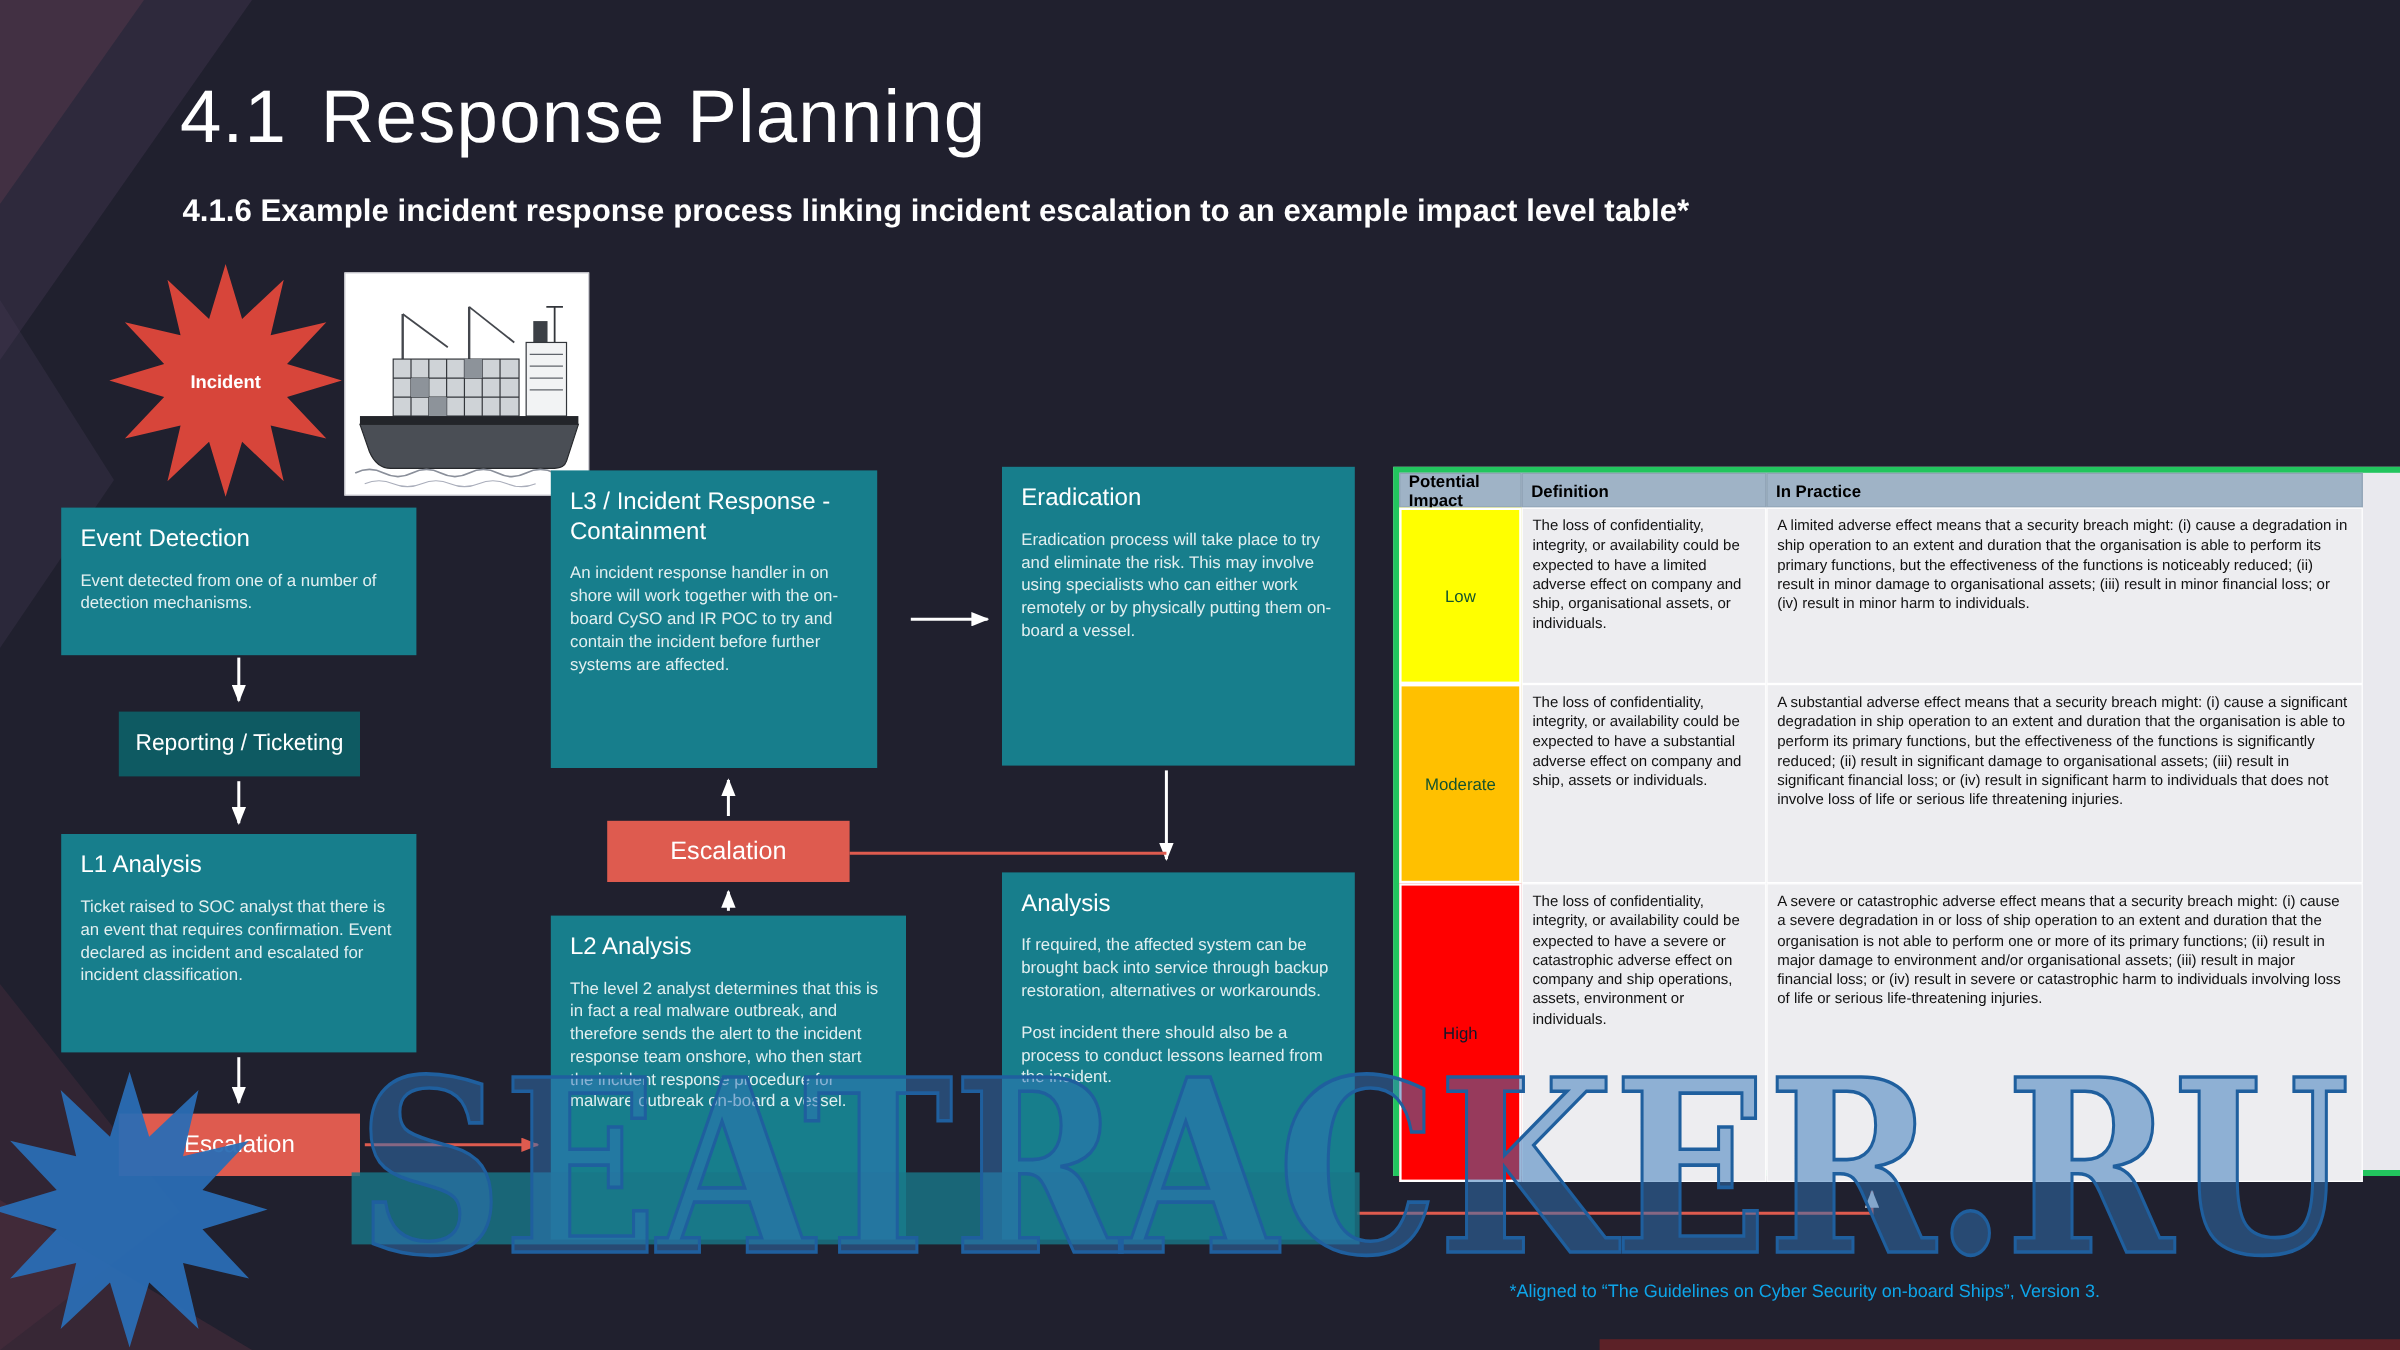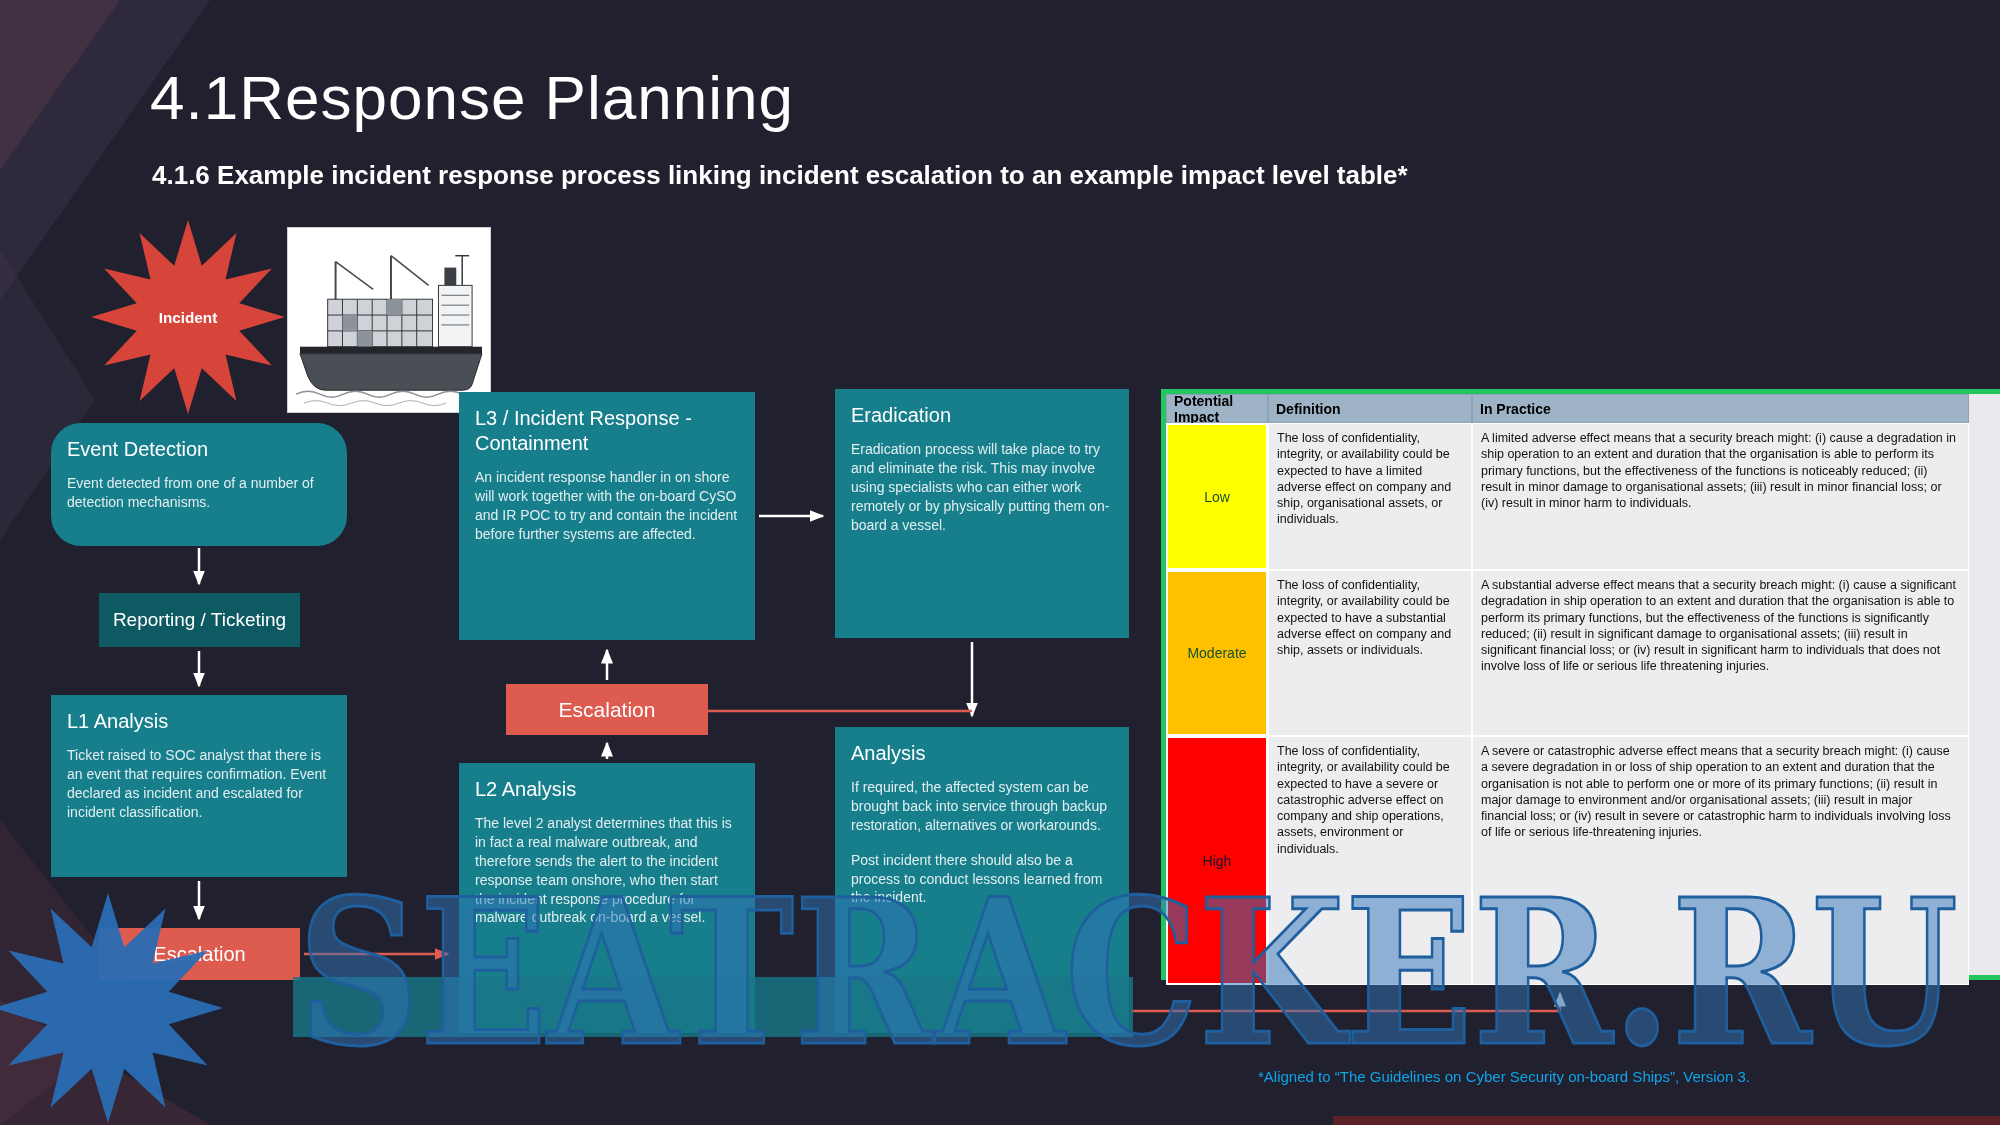--- a/index.html
+++ b/index.html
@@ -4,21 +4,21 @@
 <style>
   html,body{margin:0;padding:0;background:#101018;}
   .slide{
     position:relative;width:2000px;height:1125px;overflow:hidden;
     background:#20202E;
     font-family:"Liberation Sans",sans-serif;
   }
   .abs{position:absolute;}
   
   .title{left:150px;top:62px;color:#fff;font-weight:300;font-size:62px;letter-spacing:1px;}
-  .title .num{}
+  .title .num{margin-right:28px;}
   .subtitle{left:152px;top:160px;color:#fff;font-size:26px;font-weight:700;}
   
   .box{position:absolute;background:#177E8C;color:#fff;padding:14px 16px;box-sizing:border-box;}
   .box h3{margin:0 0 12px 0;font-size:20px;font-weight:400;line-height:1.25;}
   .box p{margin:0 0 10px 0;font-size:14px;line-height:1.35;color:#E2EFF0;}
   .pill{position:absolute;display:flex;align-items:center;justify-content:center;color:#fff;box-sizing:border-box;text-align:center;}
   .pill.red{background:#DE5B4F;font-size:20px;}
   .pill.darkteal{background:#0E5A62;font-size:19px;line-height:1.3;padding:4px 10px;}
   
   .ship-frame{left:287px;top:227px;width:204px;height:186px;background:#fff;border:1px solid #cfcfd6;box-sizing:border-box;}
@@ -89,39 +89,39 @@
       <rect x="55" y="88" width="15" height="16" fill="#8D939A"></rect>
       <rect x="100" y="72" width="15" height="16" fill="#8D939A"></rect>
       <rect x="70" y="104" width="15" height="16" fill="#8D939A"></rect>
       <rect x="12" y="120" width="184" height="7" fill="#23252A"></rect>
       <path d="M12,127 L196,127 L186,158 Q184,164 176,164 L38,164 Q26,164 20,150 Z" fill="#4A4E55" stroke="#26282C"></path>
       <path d="M8,168 q12,-6 24,0 q12,6 24,0 q12,-6 24,0 q12,6 24,0 q12,-6 24,0 q12,6 24,0 q12,-6 24,0" stroke="#8A8F9A" fill="none" stroke-width="1.5"></path>
       <path d="M16,177 q12,-5 24,0 q12,5 24,0 q12,-5 24,0 q12,5 24,0 q12,-5 24,0 q12,5 24,0" stroke="#AAAEBB" fill="none"></path>
     </svg>
   </div>
 
-  <div class="box" style="left:51px;top:423px;width:296px;height:123px;border-radius:30px;">
+  <div class="box" style="left:51px;top:423px;width:296px;height:123px;">
     <h3>Event Detection</h3>
     <p>Event detected from one of a number of detection mechanisms.</p>
   </div>
 
   <div class="pill darkteal" style="left:99px;top:593px;width:201px;height:54px;">
     <span>Reporting / Ticketing</span>
   </div>
 
   <div class="box" style="left:51px;top:695px;width:296px;height:182px;">
     <h3>L1 Analysis</h3>
     <p>Ticket raised to SOC analyst that there is an event that requires confirmation. Event declared as incident and escalated for incident classification.</p>
   </div>
 
   <div class="pill red" style="left:99px;top:928px;width:201px;height:52px;">
     <span>Escalation</span>
   </div>
 
-  <div class="box" style="left:459px;top:392px;width:296px;height:248px;">
+  <div class="box" style="left:459px;top:392px;width:272px;height:248px;">
     <h3>L3 / Incident Response - Containment</h3>
     <p>An incident response handler in on shore will work together with the on-board CySO and IR POC to try and contain the incident before further systems are affected.</p>
   </div>
 
   <div class="pill red" style="left:506px;top:684px;width:202px;height:51px;font-size:21px;">
     <span>Escalation</span>
   </div>
 
   <div class="box" style="left:459px;top:763px;width:296px;height:270px;">
     <h3>L2 Analysis</h3>

